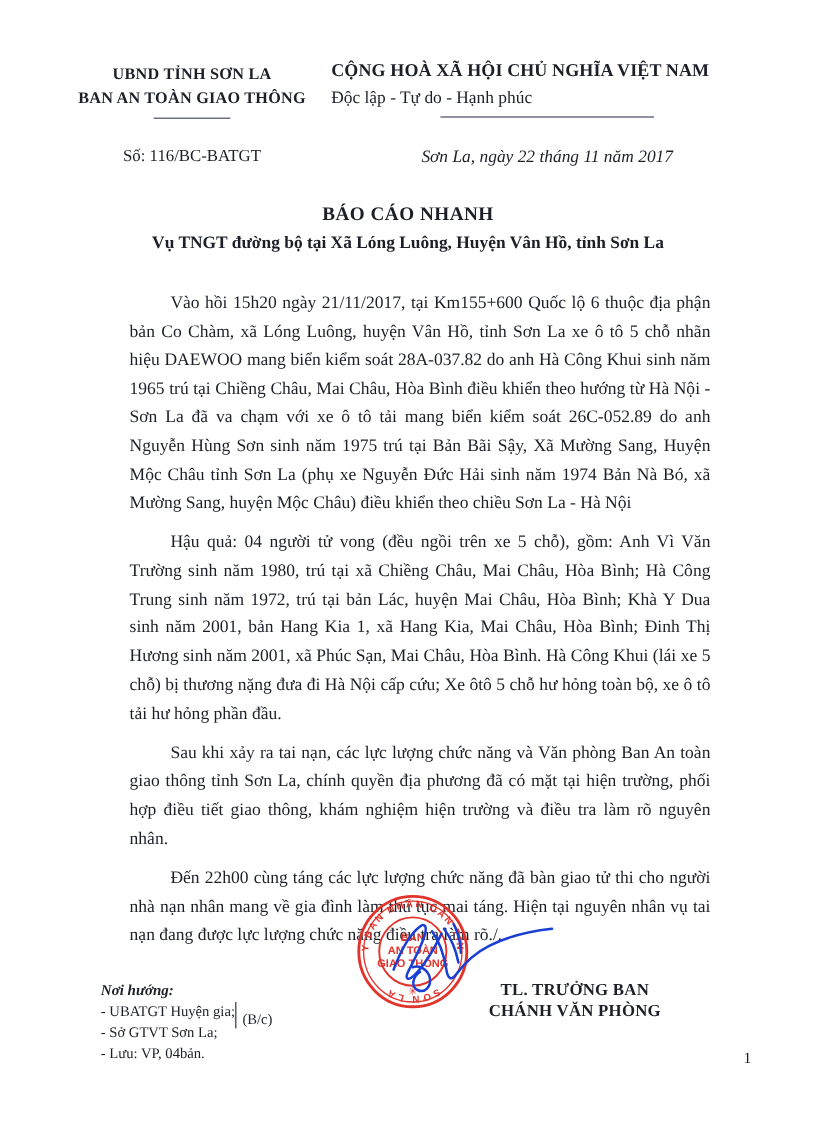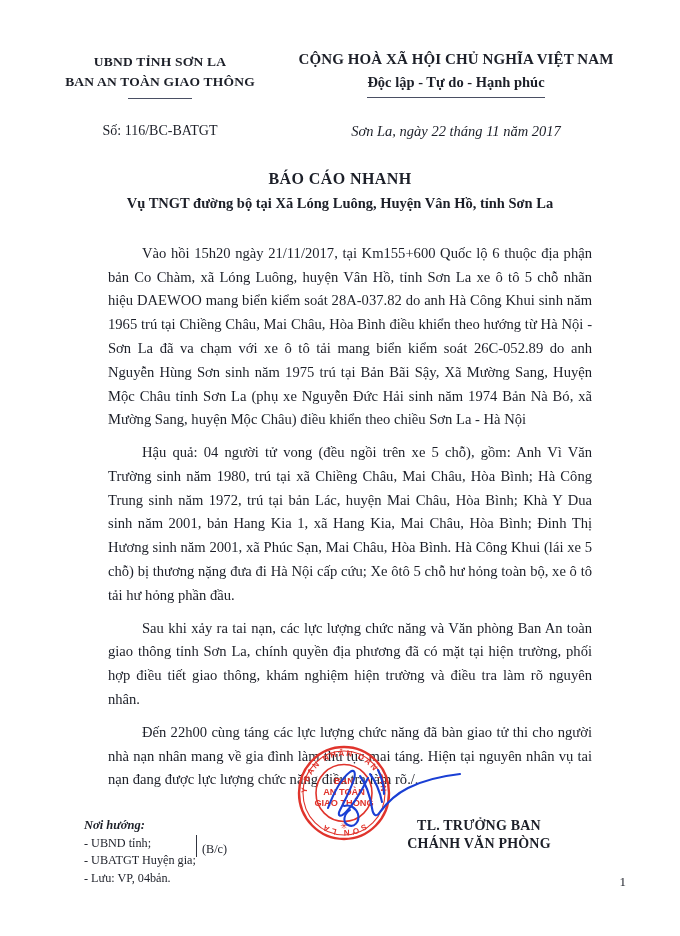--- a/index.html
+++ b/index.html
@@ -26,21 +26,20 @@
     display: flex;
     padding: 48px 44px 0 44px;
   }
   .header-left {
     width: 232px;
     text-align: center;
     padding-top: 4px;
   }
   .header-right {
     flex: 1;
-    text-align: center;
   }
   .org-line1 {
     font-size: 13.5px;
     font-weight: bold;
     letter-spacing: .2px;
     line-height: 1.5;
   }
   .org-line2 {
     font-size: 13.5px;
     font-weight: bold;
@@ -48,21 +47,21 @@
     line-height: 1.5;
   }
   .nation-line1 {
     font-size: 15px;
     font-weight: bold;
     letter-spacing: .1px;
     line-height: 1.5;
   }
   .nation-line2 {
     font-size: 14.5px;
-    font-weight: bold;
+    font-weight: normal;
     line-height: 1.55;
   }
   .rule-short {
     width: 64px;
     height: 1.4px;
     background: #4a4f63;
     margin: 5px auto 0 auto;
   }
   .rule-long {
     width: 178px;
@@ -237,22 +236,22 @@
     <p class="para">Vào hồi 15h20 ngày 21/11/2017, tại Km155+600 Quốc lộ 6 thuộc địa phận bản Co Chàm, xã Lóng Luông, huyện Vân Hồ, tỉnh Sơn La xe ô tô 5 chỗ nhãn hiệu DAEWOO mang biển kiểm soát 28A-037.82 do anh Hà Công Khui sinh năm 1965 trú tại Chiềng Châu, Mai Châu, Hòa Bình điều khiển theo hướng từ Hà Nội - Sơn La đã va chạm với xe ô tô tải mang biển kiểm soát 26C-052.89 do anh Nguyễn Hùng Sơn sinh năm 1975 trú tại Bản Bãi Sậy, Xã Mường Sang, Huyện Mộc Châu tỉnh Sơn La (phụ xe Nguyễn Đức Hải sinh năm 1974 Bản Nà Bó, xã Mường Sang, huyện Mộc Châu) điều khiển theo chiều Sơn La - Hà Nội</p>
     <p class="para">Hậu quả: 04 người tử vong (đều ngồi trên xe 5 chỗ), gồm: Anh Vì Văn Trường sinh năm 1980, trú tại xã Chiềng Châu, Mai Châu, Hòa Bình; Hà Công Trung sinh năm 1972, trú tại bản Lác, huyện Mai Châu, Hòa Bình; Khà Y Dua sinh năm 2001, bản Hang Kia 1, xã Hang Kia, Mai Châu, Hòa Bình; Đinh Thị Hương sinh năm 2001, xã Phúc Sạn, Mai Châu, Hòa Bình. Hà Công Khui (lái xe 5 chỗ) bị thương nặng đưa đi Hà Nội cấp cứu; Xe ôtô 5 chỗ hư hỏng toàn bộ, xe ô tô tải hư hỏng phần đầu.</p>
     <p class="para">Sau khi xảy ra tai nạn, các lực lượng chức năng và Văn phòng Ban An toàn giao thông tỉnh Sơn La, chính quyền địa phương đã có mặt tại hiện trường, phối hợp điều tiết giao thông, khám nghiệm hiện trường và điều tra làm rõ nguyên nhân.</p>
     <p class="para">Đến 22h00 cùng táng các lực lượng chức năng đã bàn giao tử thi cho người nhà nạn nhân mang về gia đình làm thủ tục mai táng. Hiện tại nguyên nhân vụ tai nạn đang được lực lượng chức năng điều tra làm rõ./.</p>
   </div>
 
   <div class="footer">
 
     <div class="recipients">
       <div class="recip-title">Nơi hướng:</div>
-      <div class="recip-item">- UBND tỉnh;</div>
       <div class="recip-item">- UBATGT Huyện gia;</div>
+      <div class="recip-item">- Sở GTVT Sơn La;</div>
       <div class="recip-item">- Lưu: VP, 04bản.</div>
       <div class="bc-brace"></div>
       <div class="bc-label">(B/c)</div>
     </div>
 
     <div class="signature">
       <div class="sig-role1">TL. TRƯỞNG BAN</div>
       <div class="sig-role2">CHÁNH VĂN PHÒNG</div>
       <div class="sig-name">Nguyễn Văn Ninh</div>
     </div>

